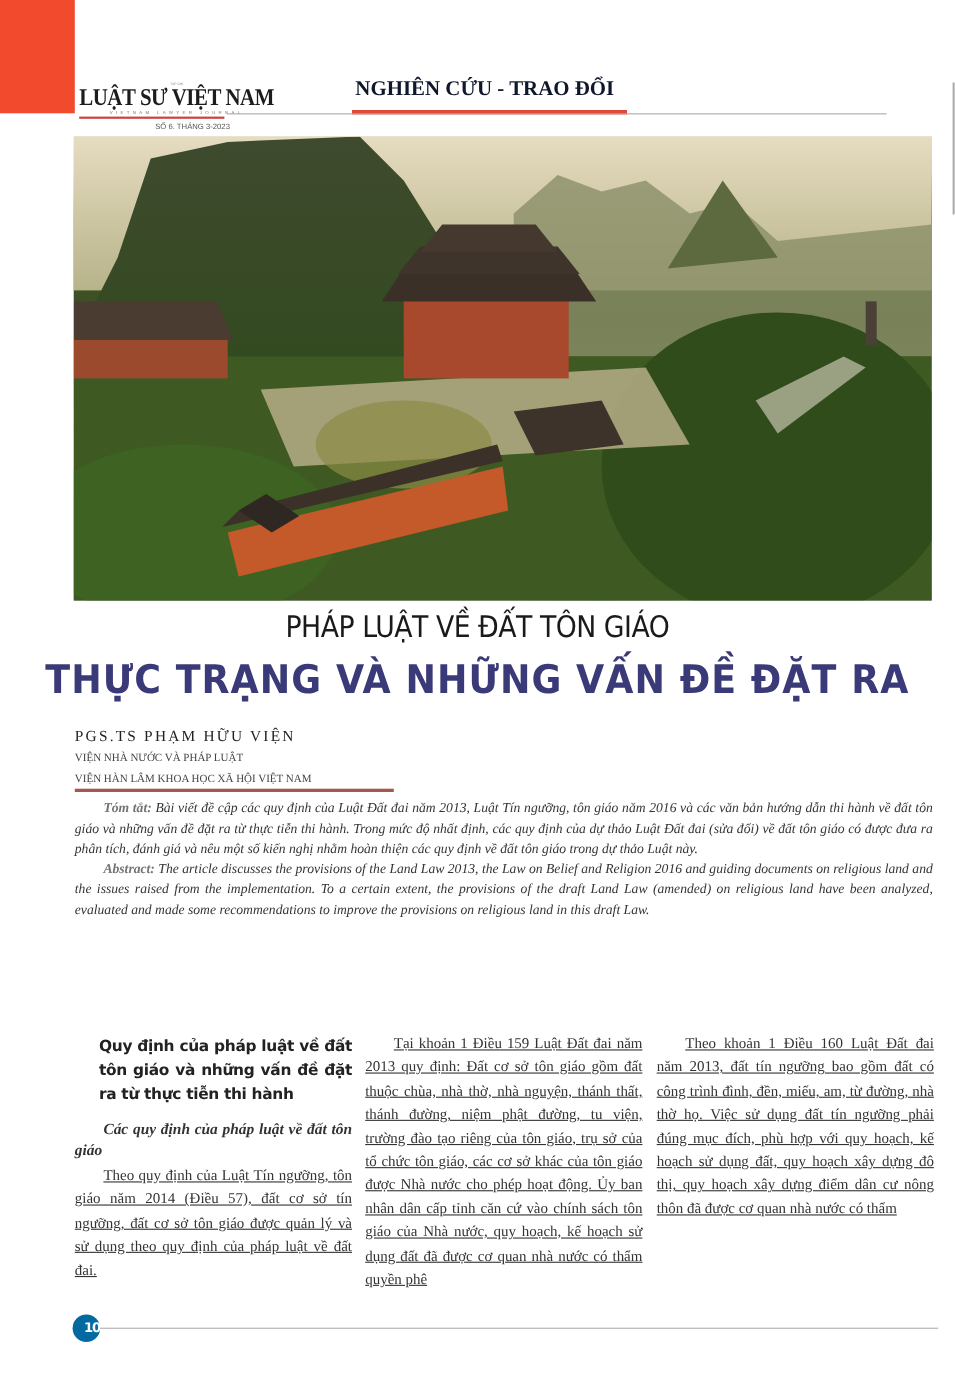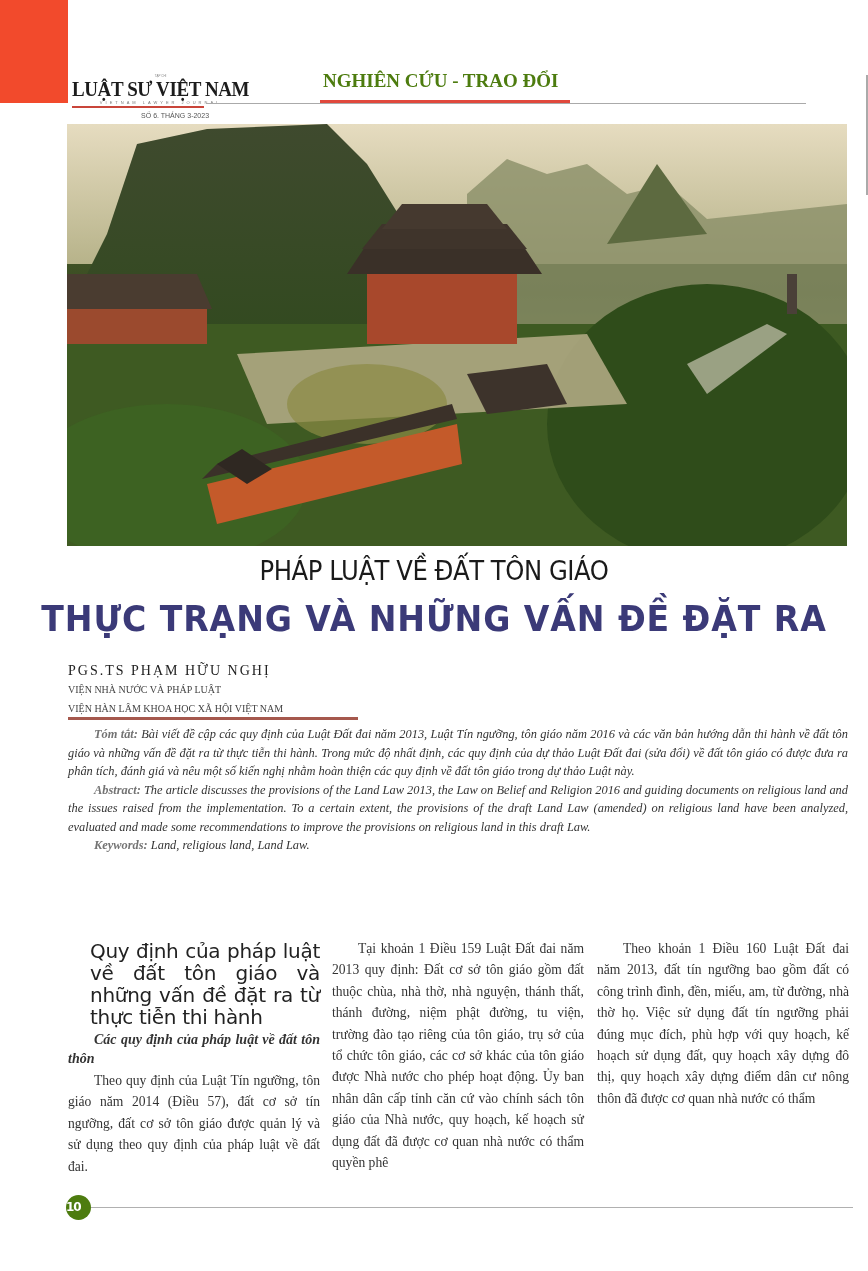--- a/index.html
+++ b/index.html
@@ -8,21 +8,21 @@
 
     .red-block { position: absolute; left: 0; top: 0; width: 68px; height: 103px; background: #f24a2c; }
 
     .masthead { position: absolute; left: 72px; top: 74px; text-align: center; }
     .masthead .mini { font-family: "Liberation Sans", sans-serif; font-size: 3px; color: #888; height: 4px; }
     .masthead .brand { font-family: "Liberation Serif", serif; font-weight: bold; font-size: 19px; letter-spacing: -0.4px; color: #1c1c1c; transform: scaleY(1.15); transform-origin: left top; line-height: 20px; }
     .masthead .brand-sub { font-family: "Liberation Sans", sans-serif; font-size: 4px; letter-spacing: 3px; color: #777; margin-top: 2px; }
     .masthead .brand-line { width: 132px; height: 2px; background: #c9453a; margin-top: 1px; }
     .masthead .issue { font-family: "Liberation Sans", sans-serif; font-size: 7px; color: #555; margin-top: 4px; margin-left: 29px; }
 
-    .section-title { position: absolute; left: 323px; top: 70px; font-family: "Liberation Serif", serif; font-size: 19px; font-weight: bold; color: #4d7c0f; letter-spacing: 0px; }
+    .section-title { position: absolute; left: 323px; top: 70px; font-family: "Liberation Serif", serif; font-size: 19px; font-weight: bold; color: #0f172a; letter-spacing: 0px; }
     .section-underline { position: absolute; left: 320px; top: 100px; width: 250px; height: 4px; background: #e0483c; }
     .header-rule { position: absolute; left: 206px; top: 103px; width: 600px; height: 1px; background: #aaa; }
 
     .photo { position: absolute; left: 67px; top: 124px; width: 780px; height: 422px; overflow: hidden;
       background:
         radial-gradient(ellipse 160px 90px at 480px 380px, #2f4a1e 0%, rgba(0,0,0,0) 70%),
         radial-gradient(ellipse 120px 60px at 200px 470px, #b3512d 0%, rgba(0,0,0,0) 70%),
         linear-gradient(180deg, #d8d2b8 0%, #b9b890 8%, #4a5a2c 18%, #3a4d22 40%, #4f6a2a 60%, #3e5a22 80%, #2f4a1a 100%);
     }
     .photo svg { width: 100%; height: 100%; display: block; }
@@ -34,28 +34,28 @@
     .affil { position: absolute; left: 68px; font-family: "Liberation Serif", serif; font-size: 10px; color: #444; letter-spacing: 0px; }
     .affil.a1 { top: 684px; }
     .affil.a2 { top: 703px; }
     .affil-line { position: absolute; left: 68px; top: 717px; width: 290px; height: 3px; background: #a5584d; }
 
     .abstract { position: absolute; left: 68px; top: 725px; width: 780px; font-family: "Liberation Serif", serif; font-style: italic; font-size: 12.4px; line-height: 18.5px; color: #333; text-align: justify; }
     .abstract p { text-indent: 26px; }
     .abstract b { font-style: italic; color: #737373; }
 
     .col { position: absolute; top: 938px; width: 252px; font-family: "Liberation Serif", serif; font-size: 13.6px; line-height: 21.4px; color: #333; text-align: justify; }
-    .col p { text-indent: 26px; }
+    .col p { text-indent: 26px; text-decoration: underline; }
     .col-1 { left: 68px; }
     .col-2 { left: 332px; }
     .col-3 { left: 597px; }
-    .col h2 { font-family: "DejaVu Sans", sans-serif; font-size: 20px; font-weight: normal; line-height: 22px; color: #222; text-indent: 0; margin-left: 22px; margin-top: 2px; margin-bottom: 2px; letter-spacing: -0.3px; }
+    .col h2 { font-family: "DejaVu Sans", sans-serif; font-size: 14px; font-weight: bold; line-height: 22px; color: #222; text-indent: 0; margin-left: 22px; margin-top: 2px; margin-bottom: 12px; letter-spacing: -0.3px; }
     .col h3 { font-family: "Liberation Serif", serif; font-style: italic; font-weight: bold; font-size: 14px; line-height: 19px; color: #333; text-indent: 26px; margin-bottom: 2px; }
 
-    .footer-badge { position: absolute; left: 66px; top: 1195px; width: 25px; height: 25px; border-radius: 50%; background: #4d7c0f; color: #fff; font-family: "DejaVu Sans", sans-serif; font-weight: bold; font-size: 12px; line-height: 25px; text-align: left; letter-spacing: -1px; }
+    .footer-badge { position: absolute; left: 66px; top: 1195px; width: 25px; height: 25px; border-radius: 50%; background: #0369a1; color: #fff; font-family: "DejaVu Sans", sans-serif; font-weight: bold; font-size: 12px; line-height: 25px; text-align: right; letter-spacing: -1px; }
     .footer-rule { position: absolute; left: 91px; top: 1207px; width: 762px; height: 1px; background: #b0b0b0; }
     .right-edge { position: absolute; left: 866px; top: 75px; width: 2px; height: 120px; background: #aaa; }
   </style>
 </head>
 <body>
 
 <div class="red-block"></div>
 
 <div class="masthead">
   <div class="mini">TẠP CHÍ</div>
@@ -108,34 +108,33 @@
       <path d="M150 340 L175 325 L205 345 L180 360 Z" fill="#2f2822"></path>
     </g>
     <path d="M620 240 L700 200 L720 210 L640 270 Z" fill="#c8c6b0" opacity="0.7"></path>
     <rect x="720" y="150" width="10" height="40" fill="#4a4038"></rect>
   </svg>
 </div>
 
 <div class="title-1">PHÁP LUẬT VỀ ĐẤT TÔN GIÁO</div>
 <div class="title-2">THỰC TRẠNG VÀ NHỮNG VẤN ĐỀ ĐẶT RA</div>
 
-<div class="author">PGS.TS PHẠM HỮU NGHỊ</div>
+<div class="author">PGS.TS PHẠM HỮU VIỆN</div>
 <div class="affil a1">VIỆN NHÀ NƯỚC VÀ PHÁP LUẬT</div>
 <div class="affil a2">VIỆN HÀN LÂM KHOA HỌC XÃ HỘI VIỆT NAM</div>
 <div class="affil-line"></div>
 
 <div class="abstract">
   <p><b>Tóm tắt:</b><span> Bài viết đề cập các quy định của Luật Đất đai năm 2013, Luật Tín ngưỡng, tôn giáo năm 2016 và các văn bản hướng dẫn thi hành về đất tôn giáo và những vấn đề đặt ra từ thực tiễn thi hành. Trong mức độ nhất định, các quy định của dự thảo Luật Đất đai (sửa đổi) về đất tôn giáo có được đưa ra phân tích, đánh giá và nêu một số kiến nghị nhằm hoàn thiện các quy định về đất tôn giáo trong dự thảo Luật này.</span></p>
   <p><b>Abstract:</b><span> The article discusses the provisions of the Land Law 2013, the Law on Belief and Religion 2016 and guiding documents on religious land and the issues raised from the implementation. To a certain extent, the provisions of the draft Land Law (amended) on religious land have been analyzed, evaluated and made some recommendations to improve the provisions on religious land in this draft Law.</span></p>
-  <p><b>Keywords:</b><span> Land, religious land, Land Law.</span></p>
 </div>
 
 <div class="col col-1">
   <h2>Quy định của pháp luật về đất tôn giáo và những vấn đề đặt ra từ thực tiễn thi hành</h2>
-  <h3>Các quy định của pháp luật về đất tôn thôn</h3>
+  <h3>Các quy định của pháp luật về đất tôn giáo</h3>
   <p>Theo quy định của Luật Tín ngưỡng, tôn giáo năm 2014 (Điều 57), đất cơ sở tín ngưỡng, đất cơ sở tôn giáo được quản lý và sử dụng theo quy định của pháp luật về đất đai.</p>
 </div>
 
 <div class="col col-2">
   <p>Tại khoản 1 Điều 159 Luật Đất đai năm 2013 quy định: Đất cơ sở tôn giáo gồm đất thuộc chùa, nhà thờ, nhà nguyện, thánh thất, thánh đường, niệm phật đường, tu viện, trường đào tạo riêng của tôn giáo, trụ sở của tổ chức tôn giáo, các cơ sở khác của tôn giáo được Nhà nước cho phép hoạt động. Ủy ban nhân dân cấp tỉnh căn cứ vào chính sách tôn giáo của Nhà nước, quy hoạch, kế hoạch sử dụng đất đã được cơ quan nhà nước có thẩm quyền phê</p>
 </div>
 
 <div class="col col-3">
   <p>Theo khoản 1 Điều 160 Luật Đất đai năm 2013, đất tín ngưỡng bao gồm đất có công trình đình, đền, miếu, am, từ đường, nhà thờ họ. Việc sử dụng đất tín ngưỡng phải đúng mục đích, phù hợp với quy hoạch, kế hoạch sử dụng đất, quy hoạch xây dựng đô thị, quy hoạch xây dựng điểm dân cư nông thôn đã được cơ quan nhà nước có thẩm</p>
 </div>

